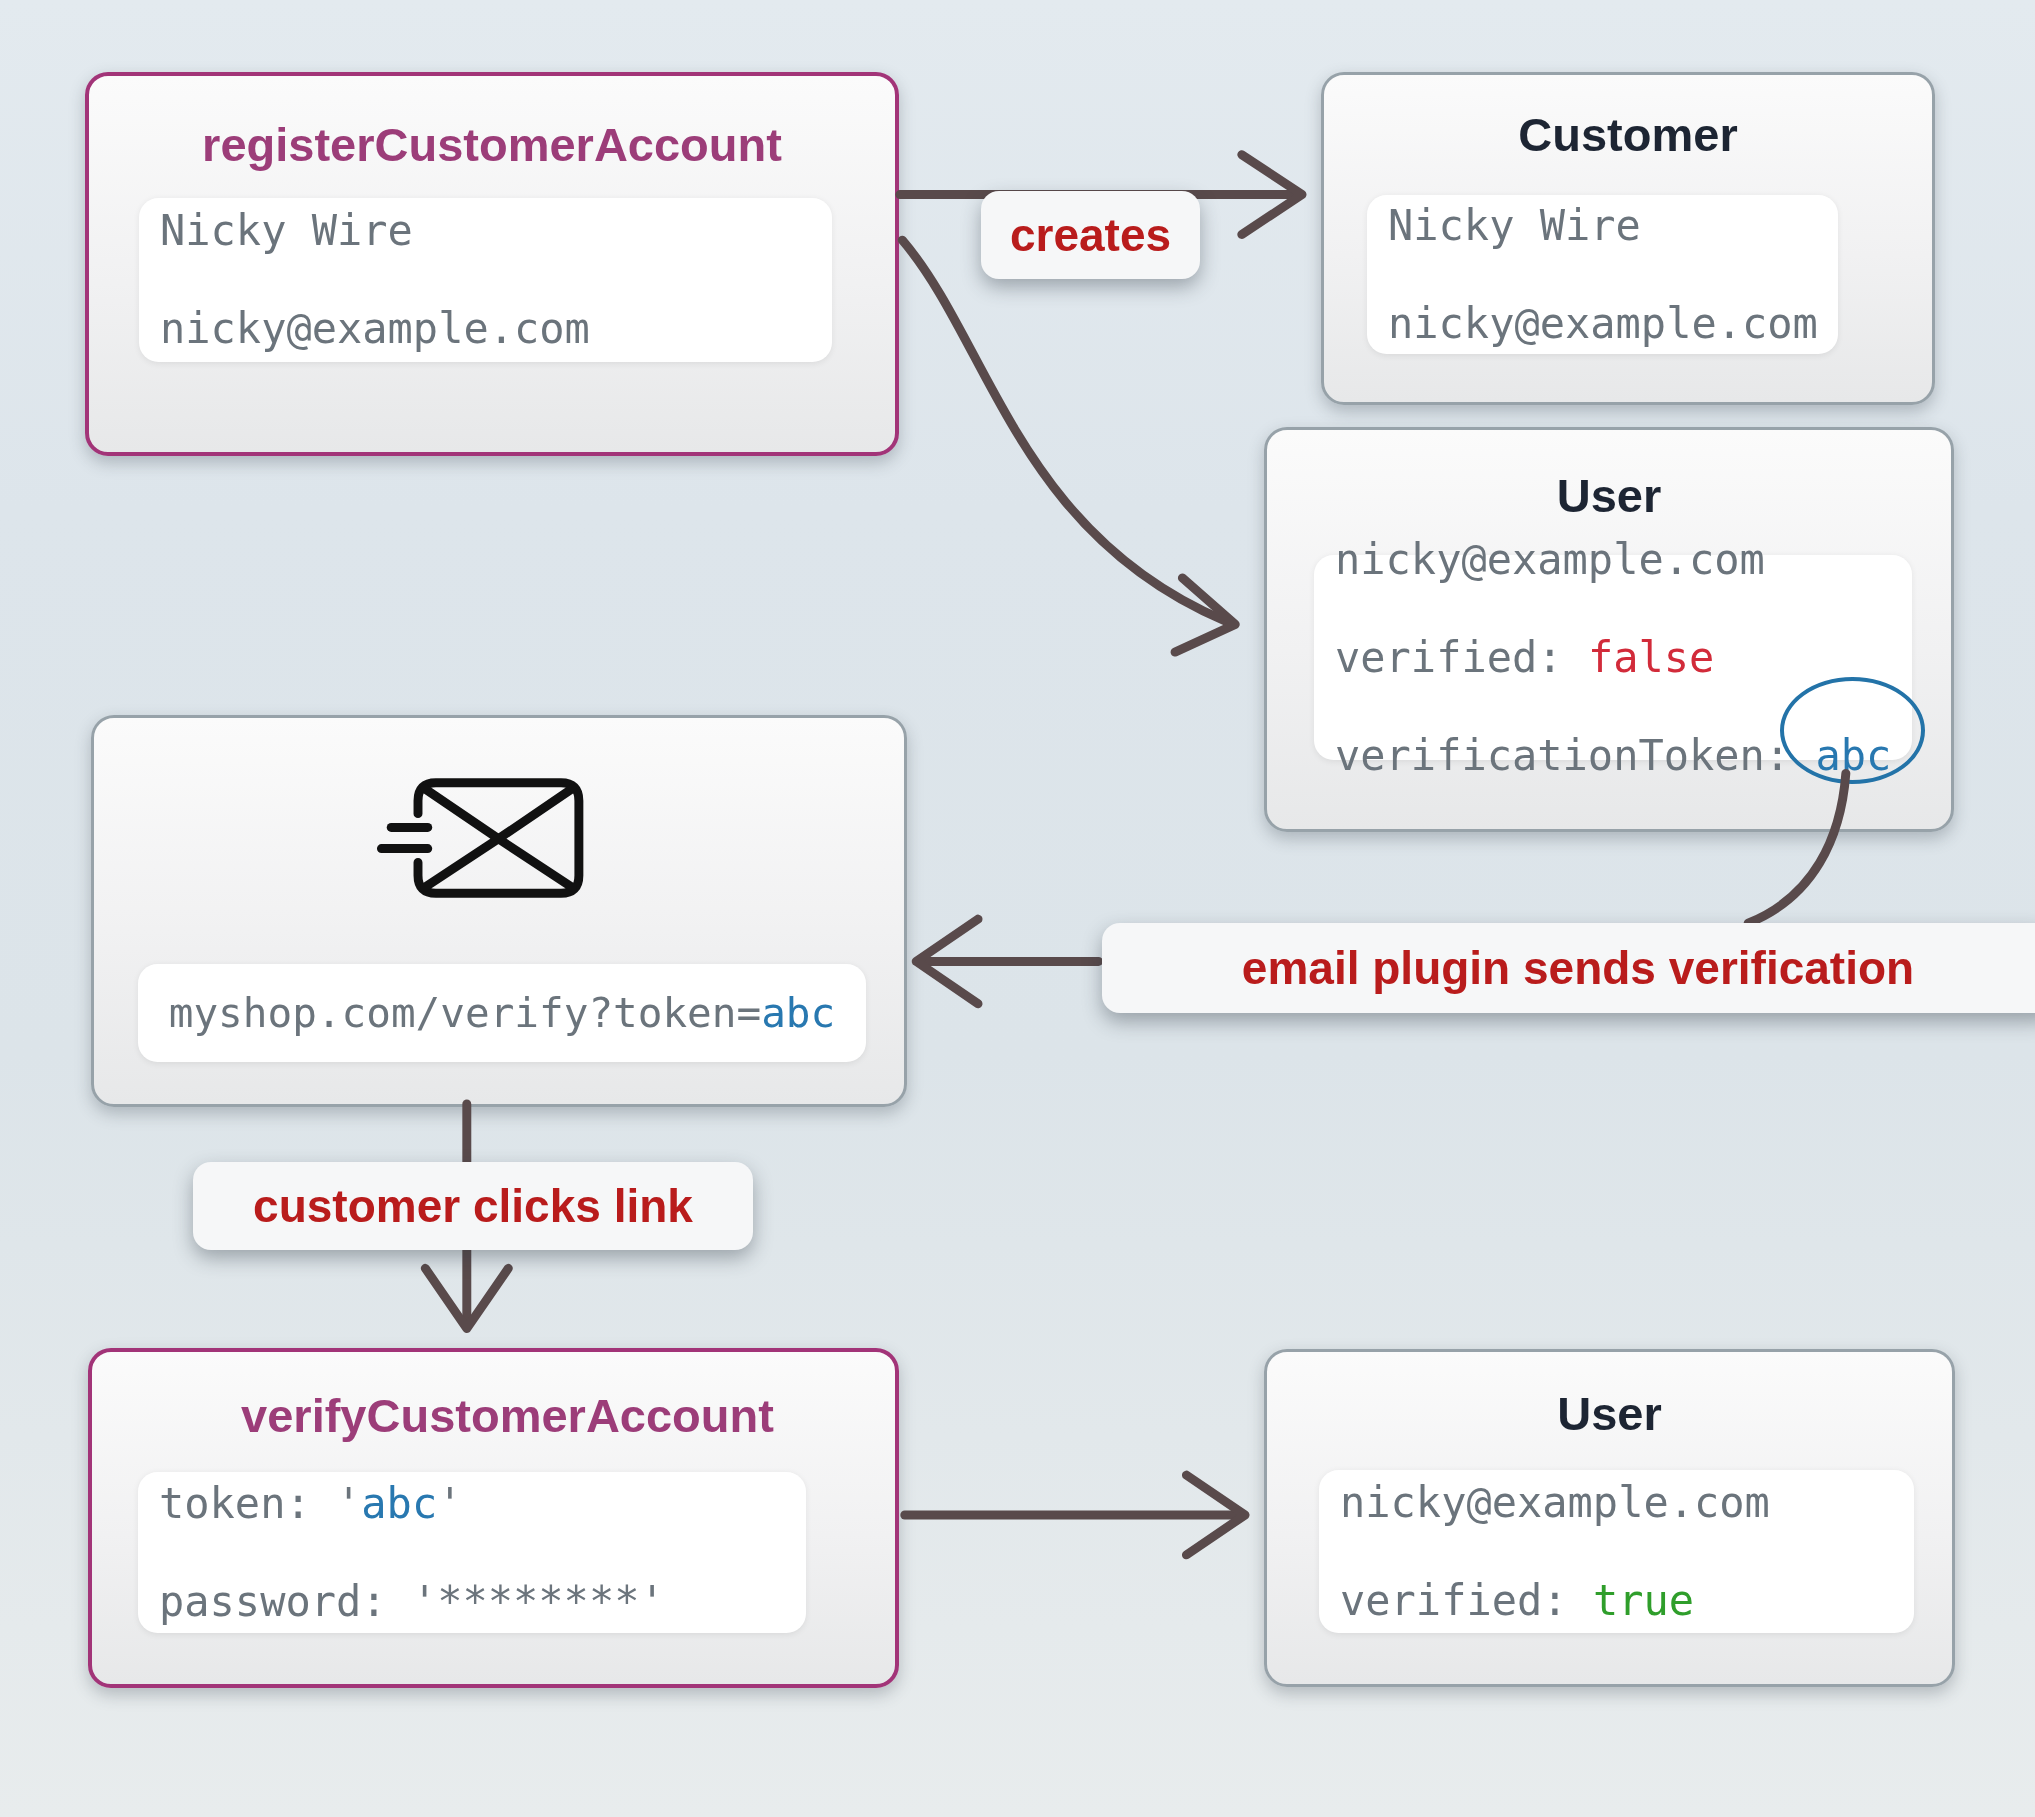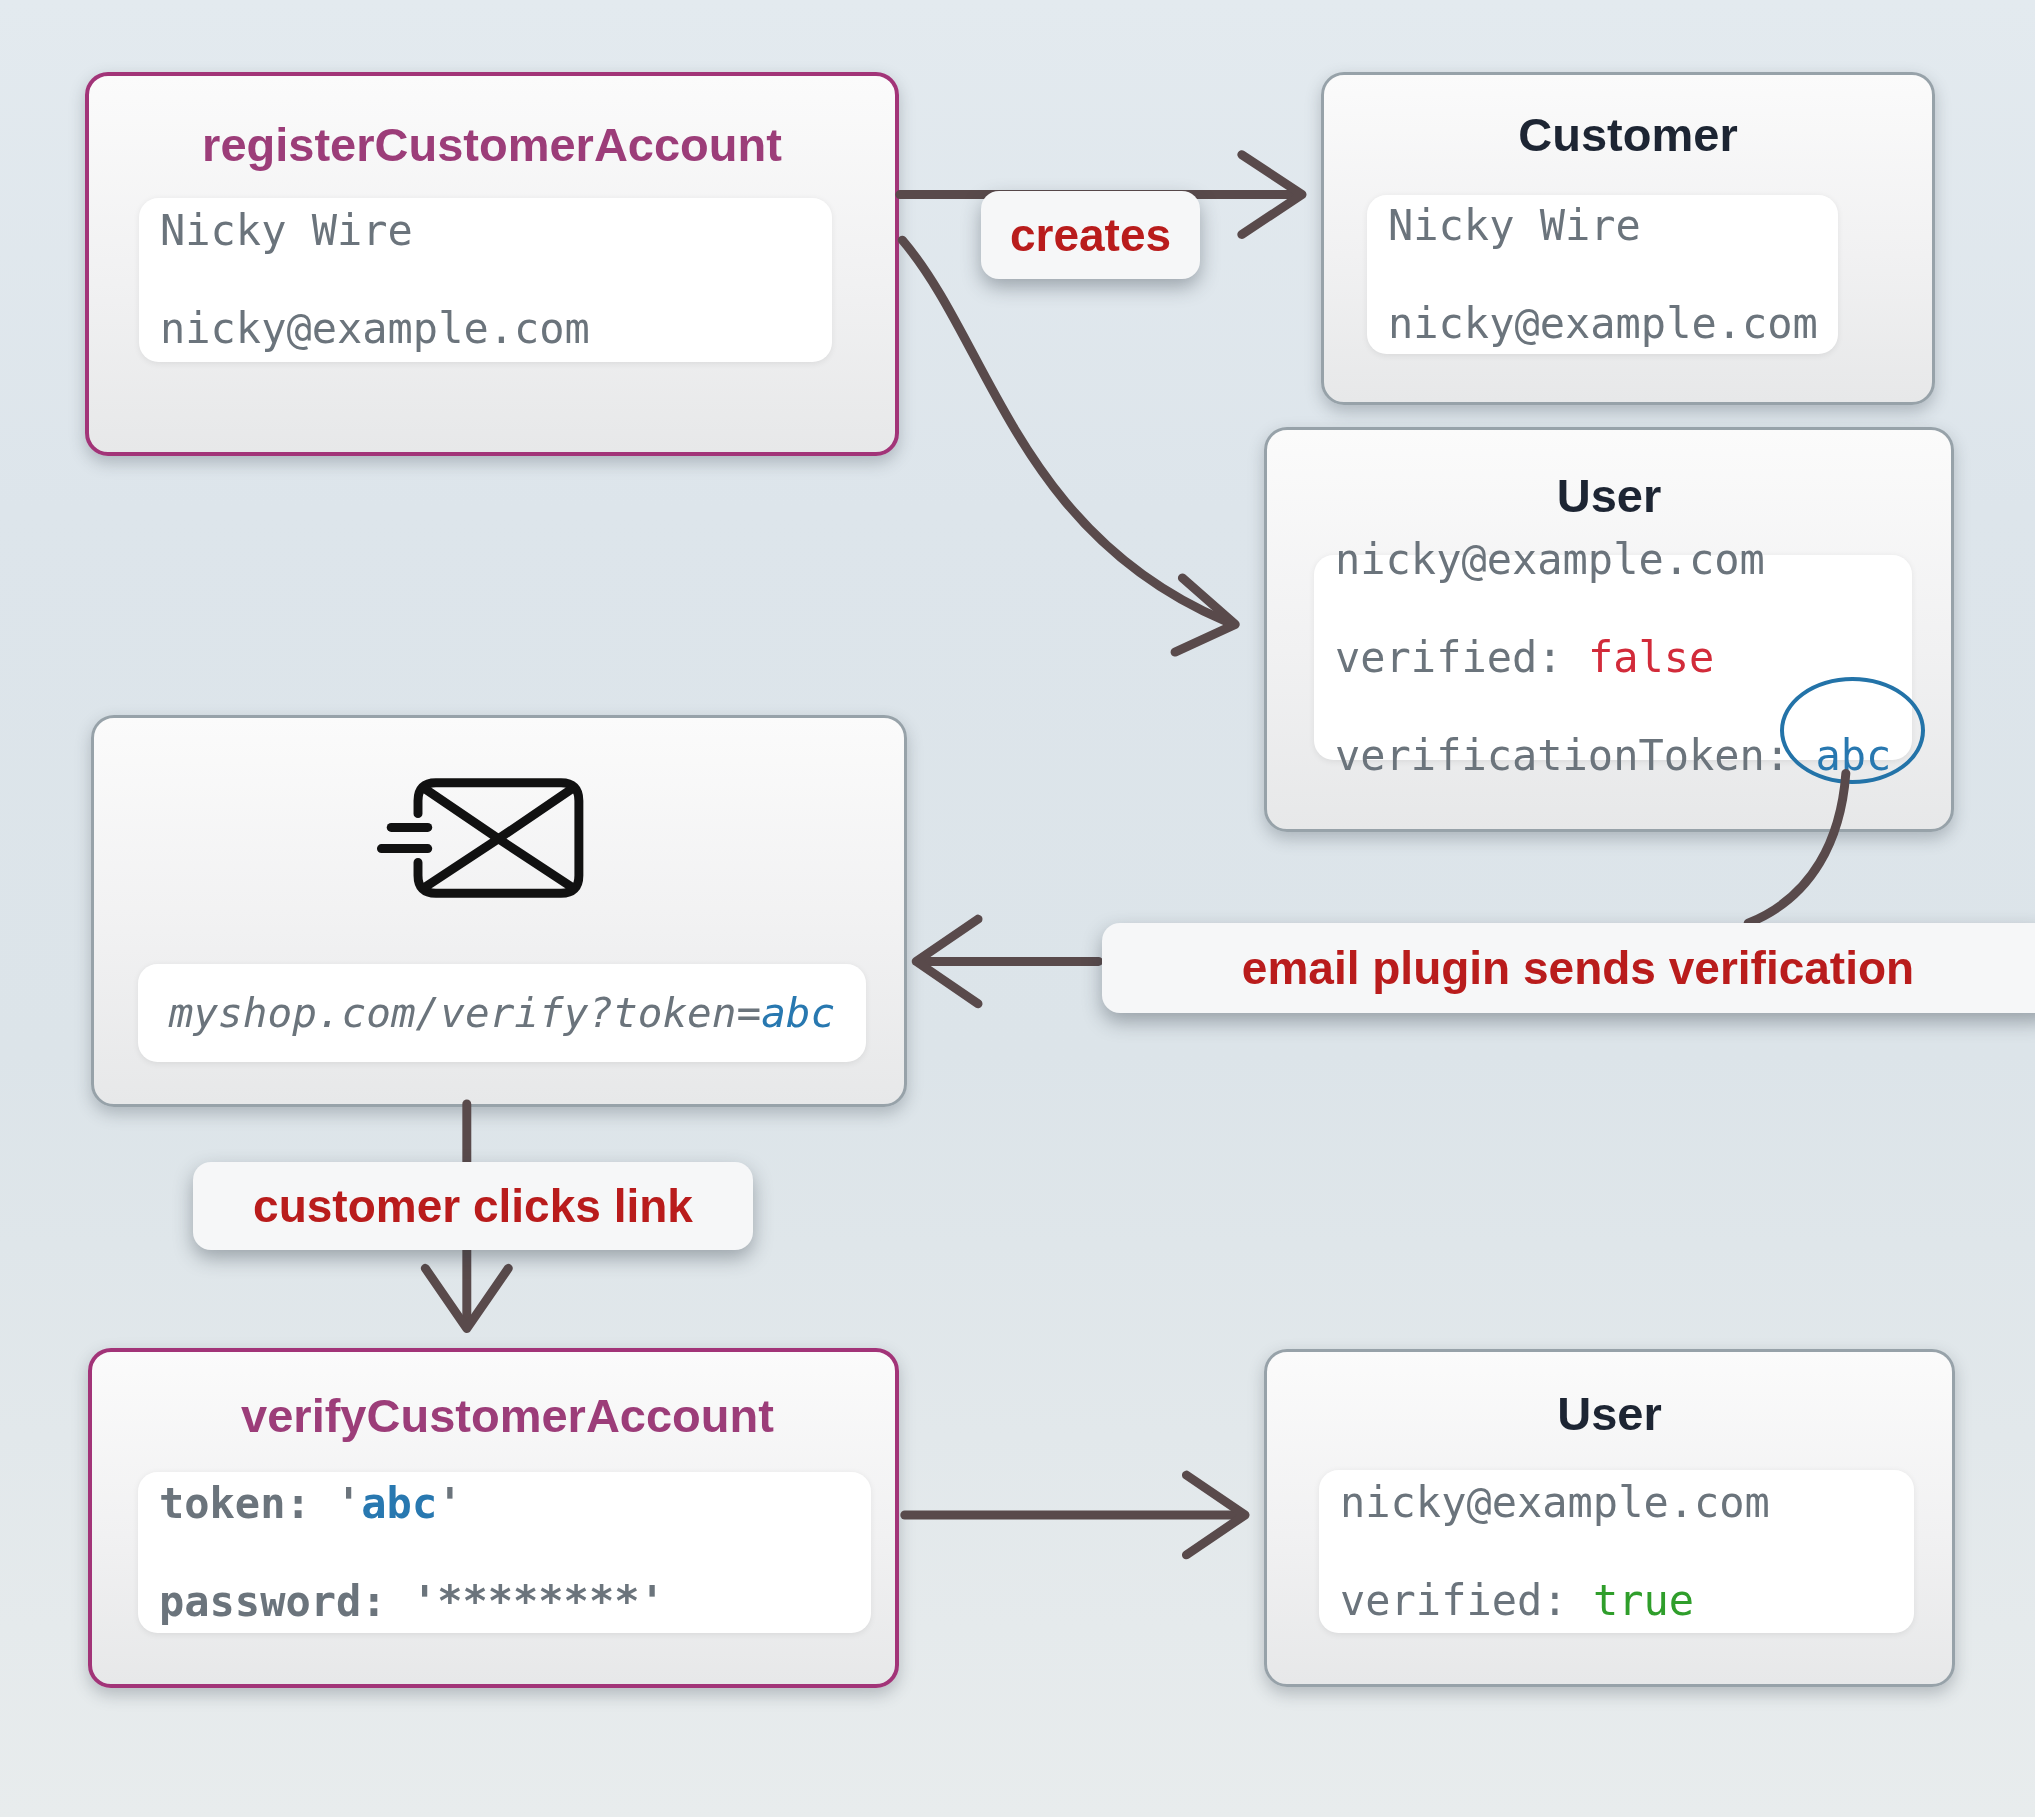--- a/index.html
+++ b/index.html
@@ -78,35 +78,35 @@
   <div class="node" style="left:1260px;top:427px;width:684px;height:399px;">
     <div class="node-title" style="top:38px;">User</div>
     <div class="inner" style="left:47px;top:125px;width:598px;height:205px;">
       <div class="line">nicky@example.com</div>
       <div class="line"><span>verified: </span><span class="tok-red">false</span></div>
       <div class="line"><span>verificationToken: </span><span class="tok-blue">abc</span></div>
     </div>
     <div class="token-ellipse" style="left:513px;top:247px;width:137px;height:99px;"></div>
   </div>
 
-  <div class="node" style="left:87px;top:715px;width:810px;height:386px;font-style:italic;">
+  <div class="node" style="left:87px;top:715px;width:810px;height:386px;">
     <svg class="mailicon" style="left:283px;top:55px;" width="212" height="130" viewBox="-30 0 260 160" fill="none" stroke="#111111" stroke-width="11" stroke-linecap="round" stroke-linejoin="round">
       <path d="M 42 12 H 196 Q 218 12 218 34 V 126 Q 218 148 196 148 H 42 M 42 12 Q 20 12 20 34 V 50 M 20 110 V 126 Q 20 148 42 148"></path>
       <path d="M 28 19 L 119 81 L 210 19 M 28 141 L 119 81 L 210 141"></path>
       <path d="M -13 67 H 32"></path>
       <path d="M -25 93 H 32"></path>
     </svg>
     <div class="inner center" style="left:44px;top:246px;width:728px;height:98px;font-size:41px;">
       <div class="line"><span>myshop.com/verify?token=</span><span class="tok-blue">abc</span></div>
     </div>
   </div>
 
   <div class="node purple" style="left:84px;top:1348px;width:803px;height:332px;">
     <div class="node-title" style="top:36px;padding-left:28px;">verifyCustomerAccount</div>
-    <div class="inner" style="left:46px;top:120px;width:733px;height:161px;font-weight:bold;">
+    <div class="inner" style="left:46px;top:120px;width:668px;height:161px;">
       <div class="line"><span>token: </span><span>'</span><span class="tok-blue">abc</span><span>'</span></div>
       <div class="line"><span>password: </span><span>'</span><span>********</span><span>'</span></div>
     </div>
   </div>
 
   <div class="node" style="left:1260px;top:1349px;width:685px;height:332px;">
     <div class="node-title" style="top:34px;">User</div>
     <div class="inner" style="left:52px;top:118px;width:595px;height:163px;">
       <div class="line">nicky@example.com</div>
       <div class="line"><span>verified: </span><span class="tok-green">true</span></div>

